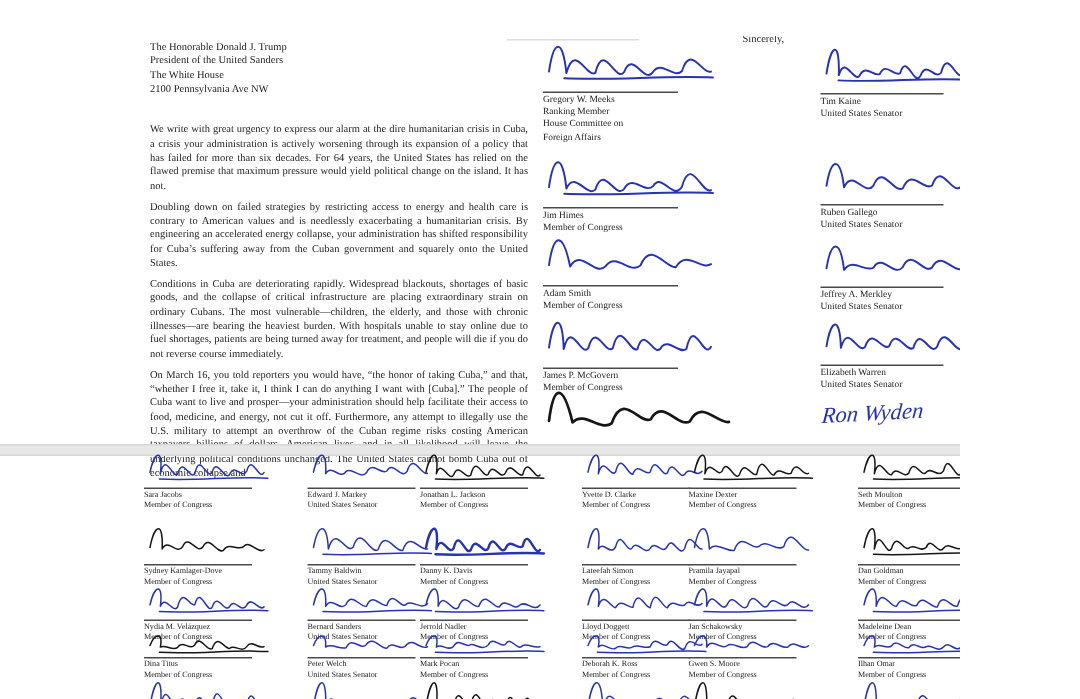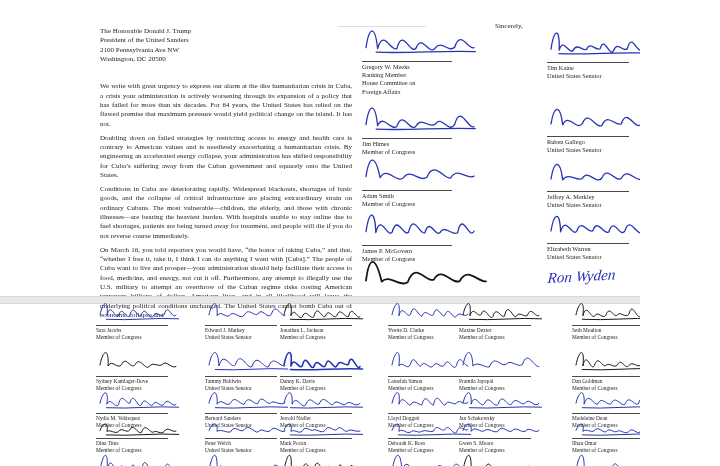--- a/index.html
+++ b/index.html
@@ -47,22 +47,22 @@
 <div class="page">
 
   <div class="top-edge-line"></div>
 
   <div class="closing">Sincerely,</div>
 
   <div class="letter">
     <div class="addr">
         <div>The Honorable Donald J. Trump</div>
         <div>President of the United Sanders</div>
+        <div>The White House</div>
         <div>2100 Pennsylvania Ave NW</div>
-        <div>Washington, DC 20500</div>
       </div>
     <div id="paras">
         <p>We write with great urgency to express our alarm at the dire humanitarian crisis in Cuba, a crisis your administration is actively worsening through its expansion of a policy that has failed for more than six decades. For 64 years, the United States has relied on the flawed premise that maximum pressure would yield political change on the island. It has not.</p>
         <p>Doubling down on failed strategies by restricting access to energy and health care is contrary to American values and is needlessly exacerbating a humanitarian crisis. By engineering an accelerated energy collapse, your administration has shifted responsibility for Cuba’s suffering away from the Cuban government and squarely onto the United States.</p>
         <p>Conditions in Cuba are deteriorating rapidly. Widespread blackouts, shortages of basic goods, and the collapse of critical infrastructure are placing extraordinary strain on ordinary Cubans. The most vulnerable—children, the elderly, and those with chronic illnesses—are bearing the heaviest burden. With hospitals unable to stay online due to fuel shortages, patients are being turned away for treatment, and people will die if you do not reverse course immediately.</p>
         <p>On March 16, you told reporters you would have, “the honor of taking Cuba,” and that, “whether I free it, take it, I think I can do anything I want with [Cuba].” The people of Cuba want to live and prosper—your administration should help facilitate their access to food, medicine, and energy, not cut it off. Furthermore, any attempt to illegally use the U.S. military to attempt an overthrow of the Cuban regime risks costing American taxpayers billions of dollars, American lives, and in all likelihood will leave the underlying political conditions unchanged. The United States cannot bomb Cuba out of economic collapse and</p>
       </div>
   </div>
 
   <div id="p1-left">

